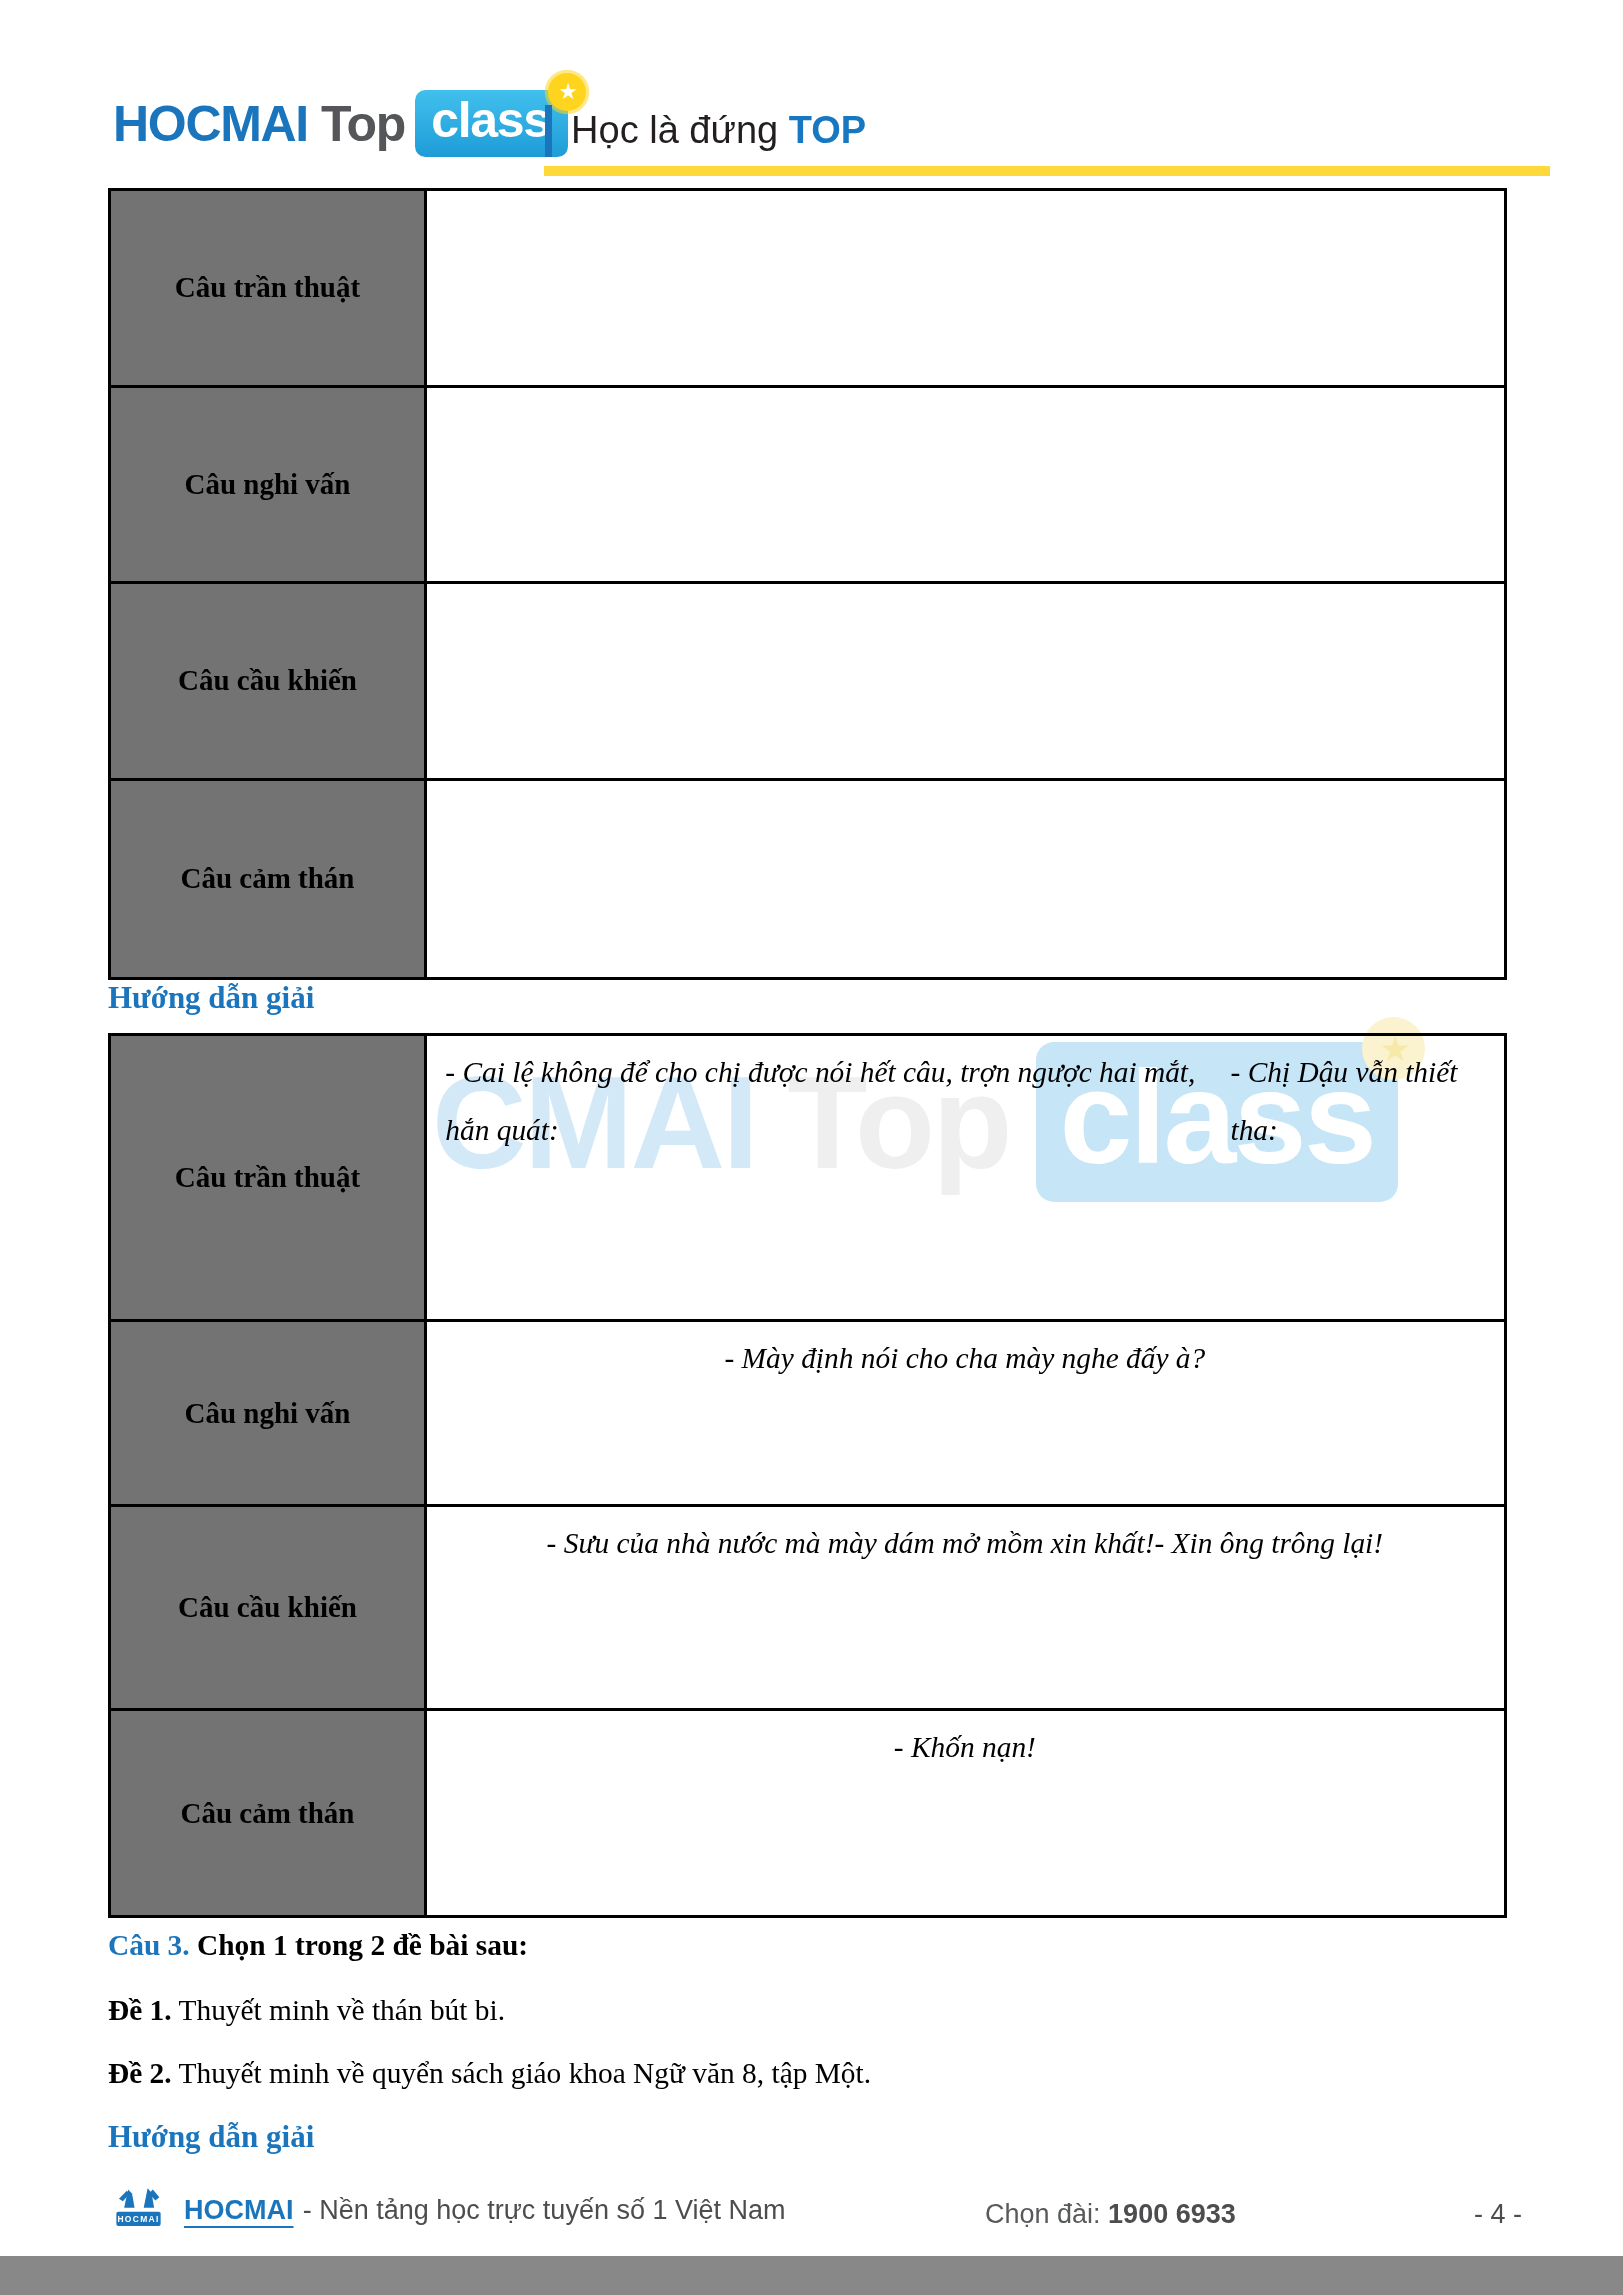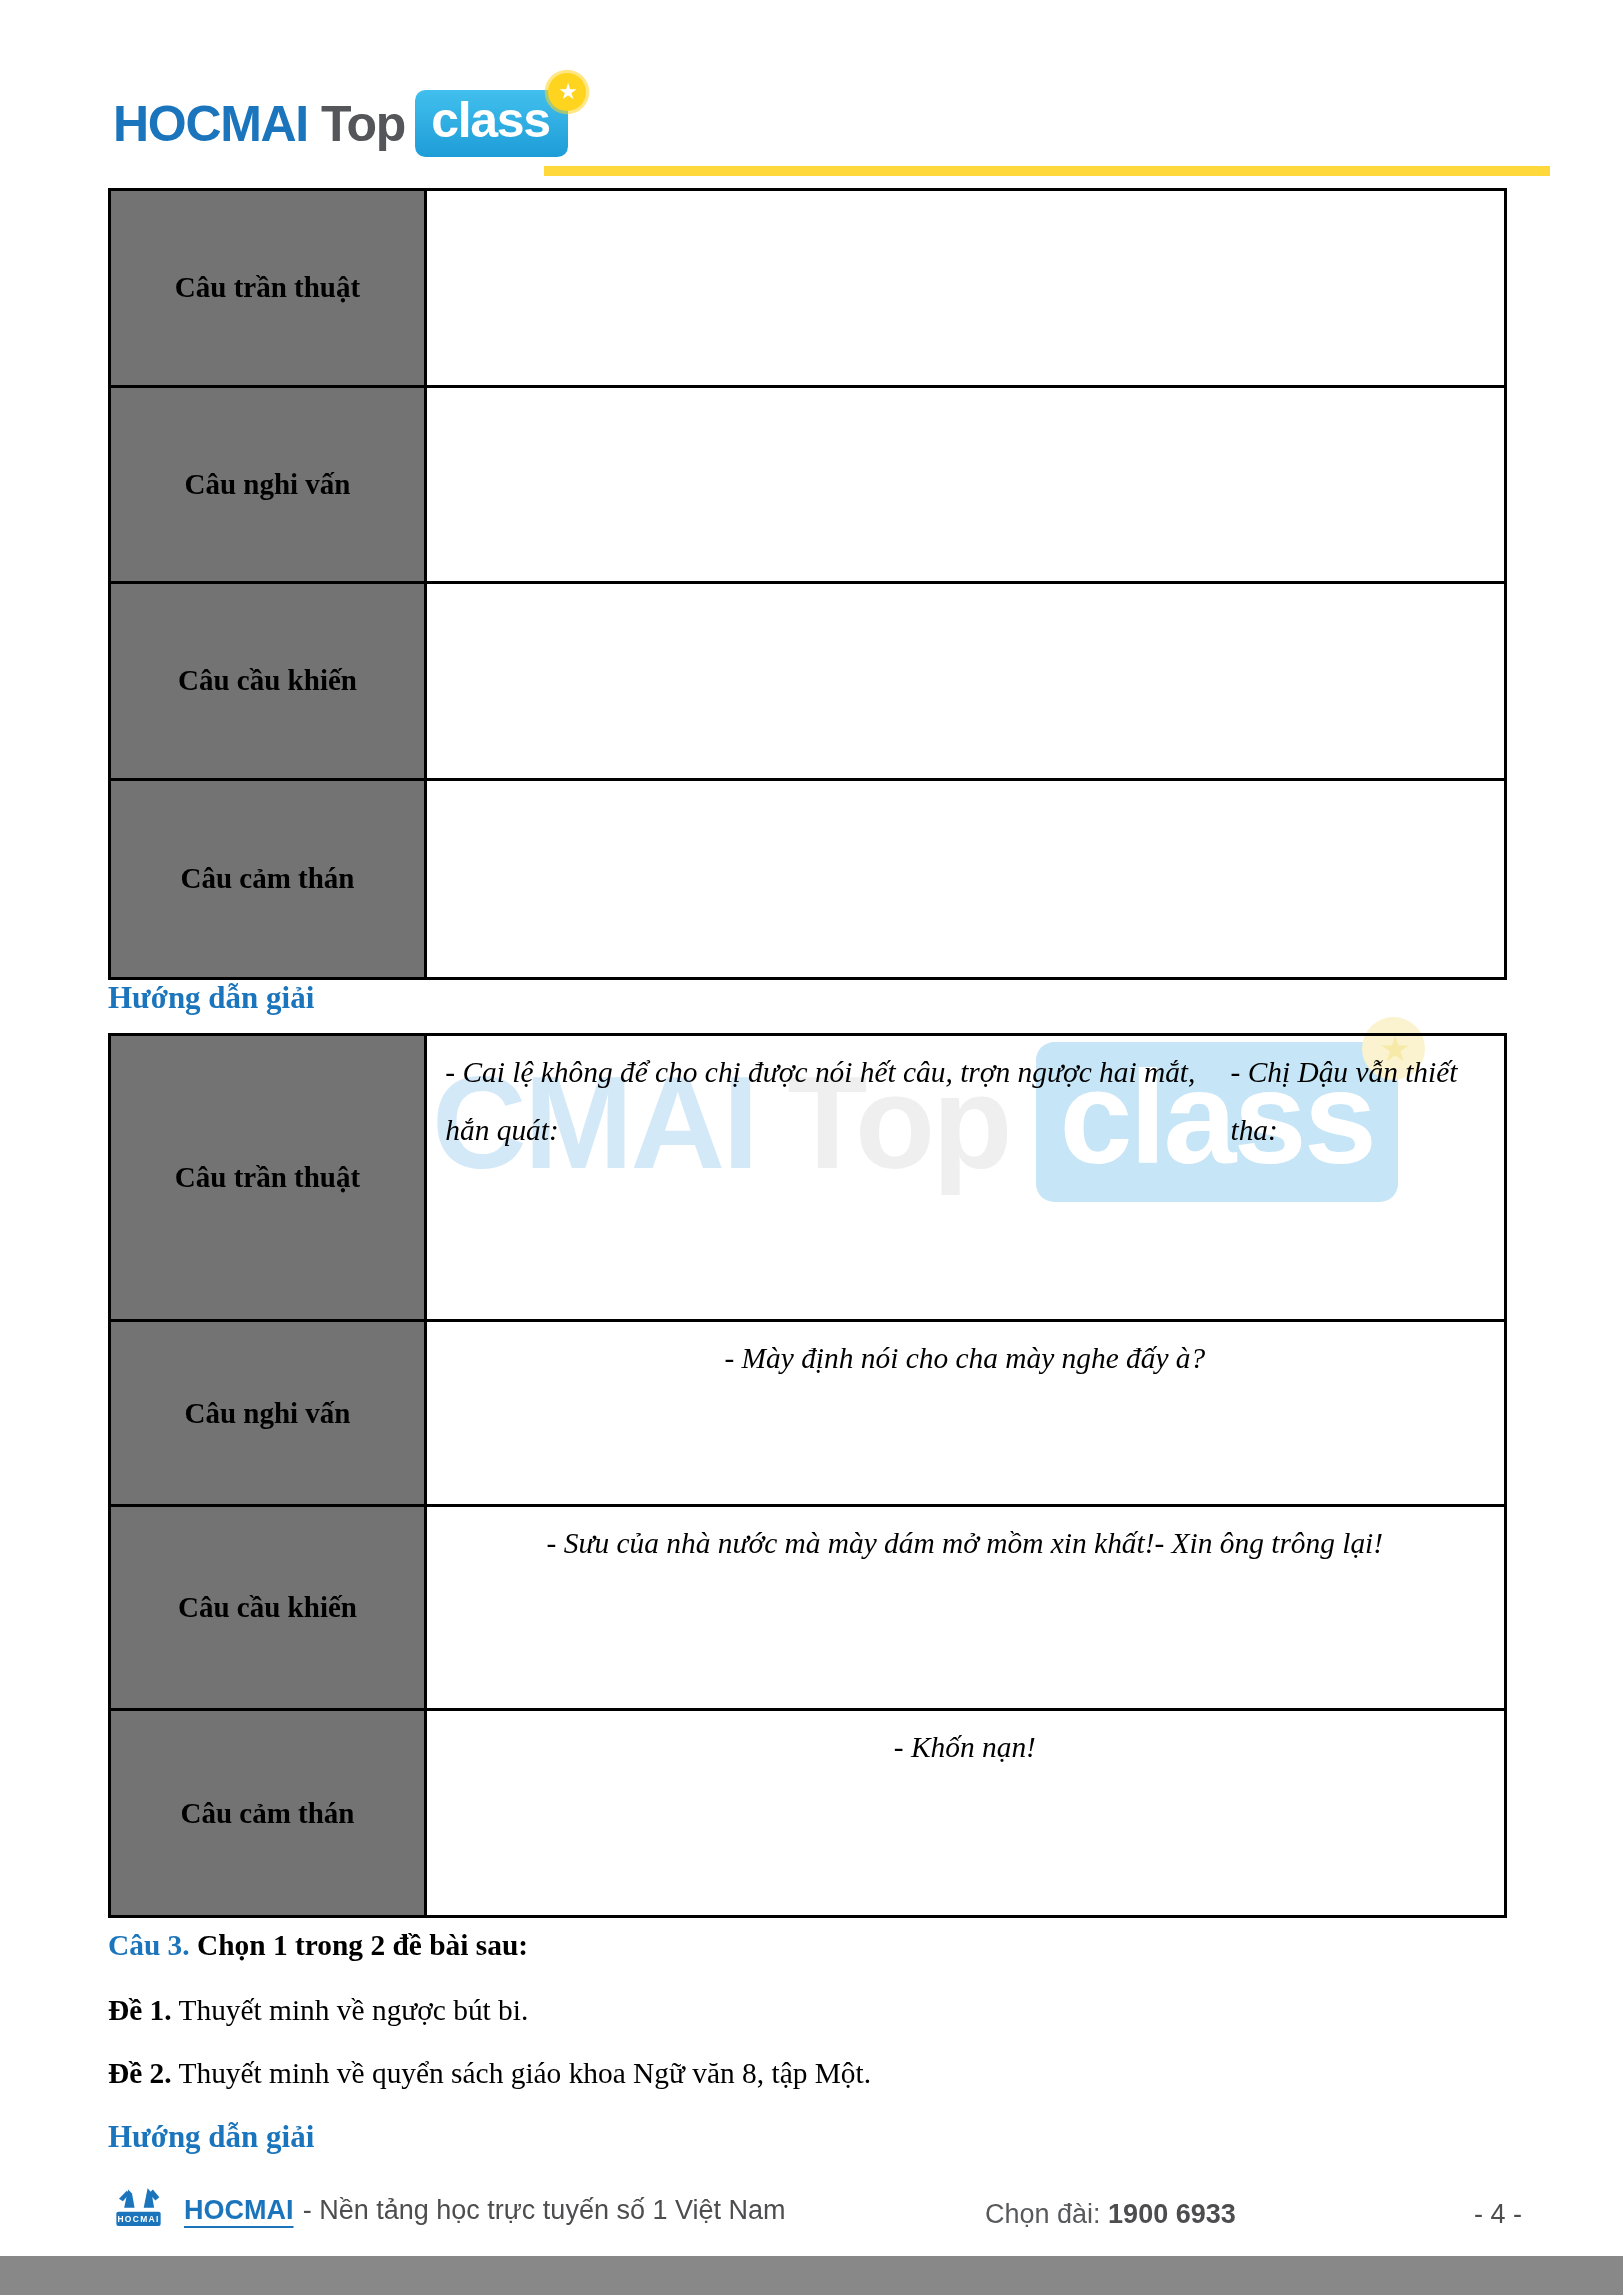--- a/index.html
+++ b/index.html
@@ -81,20 +81,25 @@
 
   <div class="logo">
     <span class="logo-hocmai">HOCMAI</span>
     <span class="logo-top">Top</span>
     <span class="classbox">
       <span>class</span>
       <span class="badge">★</span>
     </span>
   </div>
 
+  <div class="tagline">
+    <span class="bar"></span>
+    <span>Học là đứng</span>
+    <span class="accent">TOP</span>
+  </div>
   <div class="underline-bar"></div>
 
   <div class="tbl tbl1">
     <div class="lab">Câu trần thuật</div>
     <div class="con"></div>
     <div class="lab">Câu nghi vấn</div>
     <div class="con"></div>
     <div class="lab">Câu cầu khiến</div>
     <div class="con"></div>
     <div class="lab row-last" style="border-bottom:none">Câu cảm thán</div>
@@ -130,21 +135,21 @@
     <div class="lab" style="border-bottom:none">Câu cảm thán</div>
     <div class="con" style="border-bottom:none">
       <div>- Khốn nạn!</div>
     </div>
   </div>
 
   <div class="textline q3">
     <span class="qlabel">Câu 3.</span><span> Chọn 1 trong 2 đề bài sau:</span>
   </div>
   <div class="textline de1">
-    <span class="delabel">Đề 1.</span><span> Thuyết minh về ngược bút bi.</span>
+    <span class="delabel">Đề 1.</span><span> Thuyết minh về thán bút bi.</span>
   </div>
   <div class="textline de2">
     <span class="delabel">Đề 2.</span><span> Thuyết minh về quyển sách giáo khoa Ngữ văn 8, tập Một.</span>
   </div>
 
   <div class="heading heading2">Hướng dẫn giải</div>
 
   <div class="footer">
     <div class="f-left">
       <svg class="f-logo" viewBox="0 0 72 86" style="font-size:41px">

